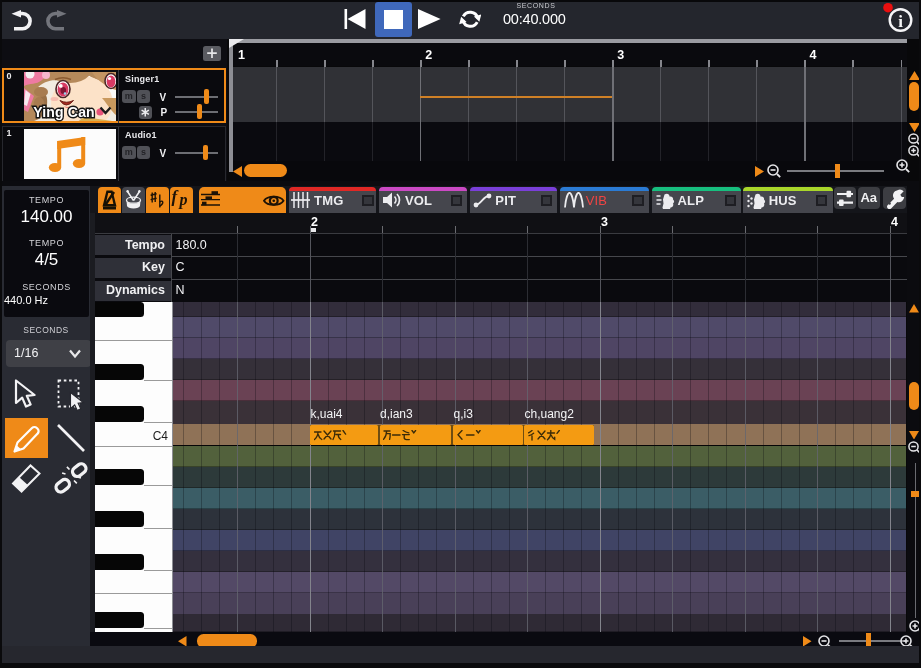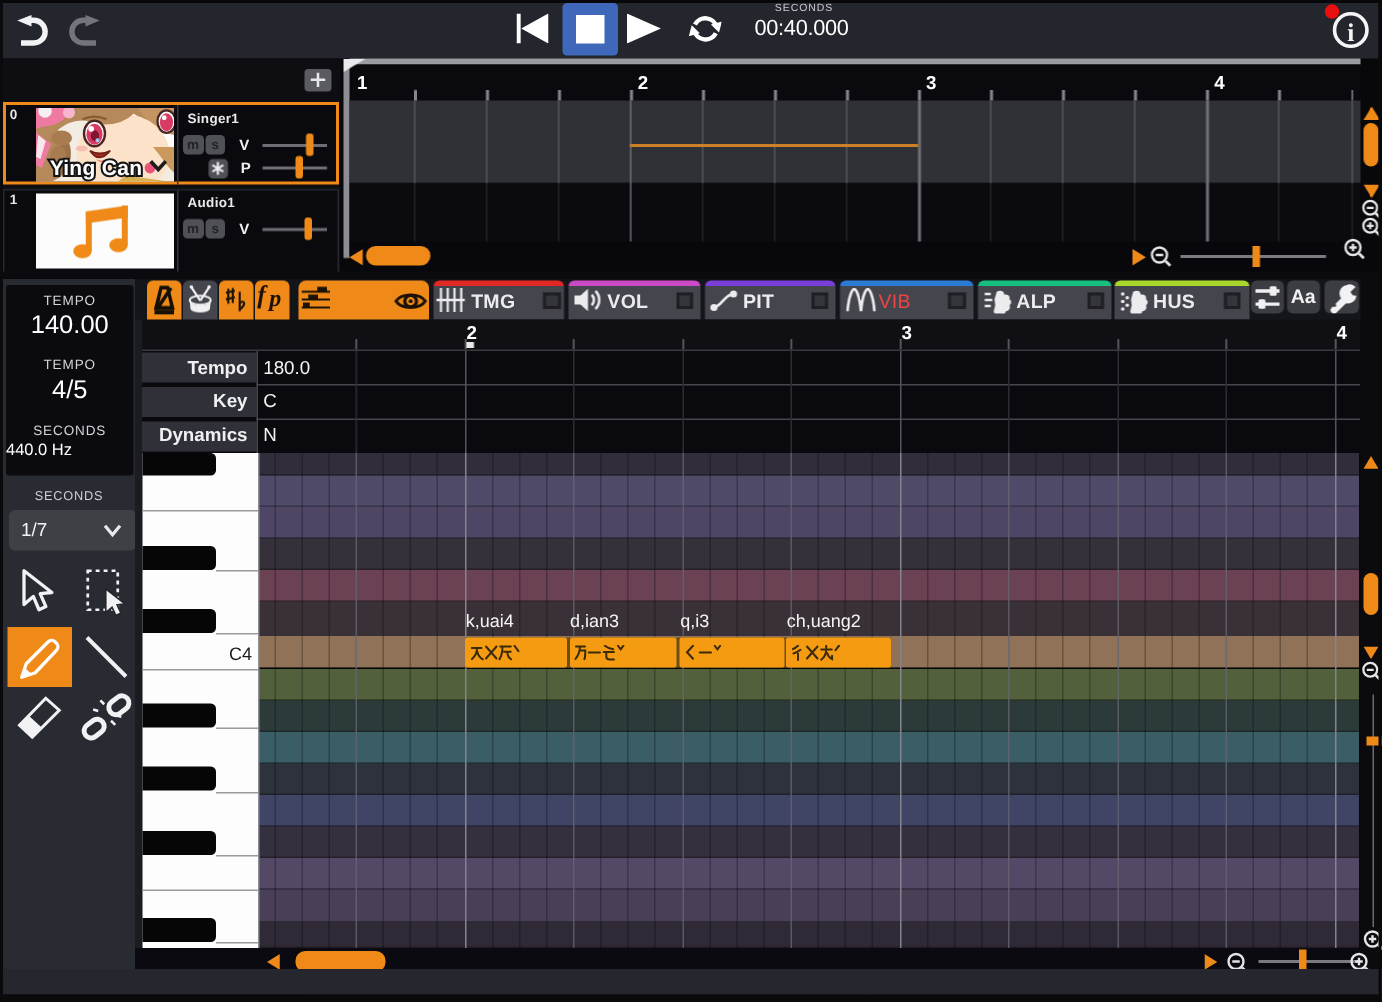--- a/index.html
+++ b/index.html
@@ -316,21 +316,21 @@
 <div style="position:absolute;left:0px;top:186px;width:2px;height:460px;background:#15161a"></div>
 <div style="position:absolute;left:4px;top:190px;width:85px;height:126.5px;background:#0a0a0f;border-radius:2px"></div>
 <div style="position:absolute;left:4px;top:195px;transform:translateZ(0);width:85px;text-align:center;font-size:9px;color:#d4d4d8;letter-spacing:0.6px">TEMPO</div>
 <div style="position:absolute;left:4px;top:206.5px;transform:translateZ(0);width:85px;text-align:center;font-size:17px;color:#fff">140.00</div>
 <div style="position:absolute;left:4px;top:237.5px;transform:translateZ(0);width:85px;text-align:center;font-size:9px;color:#d4d4d8;letter-spacing:0.6px">TEMPO</div>
 <div style="position:absolute;left:4px;top:249.5px;transform:translateZ(0);width:85px;text-align:center;font-size:17px;color:#fff">4/5</div>
 <div style="position:absolute;left:4px;top:282px;transform:translateZ(0);width:85px;text-align:center;font-size:9px;color:#d4d4d8;letter-spacing:0.6px">SECONDS</div>
 <div style="position:absolute;left:4px;top:294px;transform:translateZ(0);width:61px;text-align:left;font-size:11px;color:#fff">440.0 Hz</div>
 <div style="position:absolute;left:0px;top:324.5px;transform:translateZ(0);width:92px;text-align:center;font-size:8.5px;color:#cfcfd4;letter-spacing:0.5px">SECONDS</div>
 <div style="position:absolute;left:5.5px;top:339.5px;width:85px;height:27px;background:#3f4046;border-radius:4px"></div>
-<div style="position:absolute;left:14px;top:346px;transform:translateZ(0);font-size:12.5px;color:#f2f2f4">1/7</div>
+<div style="position:absolute;left:14px;top:346px;transform:translateZ(0);font-size:12.5px;color:#f2f2f4">1/16</div>
 <svg class="ab" style="left:68px;top:348.5px" width="14" height="10" viewBox="0 0 14 10">
       <path d="M2,1.5 L7,7.5 L12,1.5" fill="none" stroke="#e8e8ea" stroke-width="2.2"></path>
     </svg>
 <div style="position:absolute;left:5px;top:417.8px;width:43px;height:40.7px;background:#ef8a18"></div>
 <svg class="ab" style="left:14px;top:379px" width="28" height="32" viewBox="0 0 28 32">
       <path d="M2,1.5 L2,24 L8.2,18.6 L12,27.5 L16.6,25.4 L12.8,16.8 L20.6,16 Z" fill="none" stroke="#f2f2f4" stroke-width="2.2" stroke-linejoin="round"></path>
     </svg>
 <svg class="ab" style="left:57px;top:378.5px" width="30" height="34" viewBox="0 0 30 34">
       <rect x="1.5" y="1.5" width="20" height="26" fill="none" stroke="#f2f2f4" stroke-width="1.8" stroke-dasharray="2.6 2.7"></rect>
       <path d="M13.5,13.5 L13.5,29.5 L17.7,25.9 L20.3,31.4 L23.7,29.7 L21.1,24.3 L26.3,23.6 Z" fill="#f2f2f4" stroke="#26272e" stroke-width="1.1"></path>

